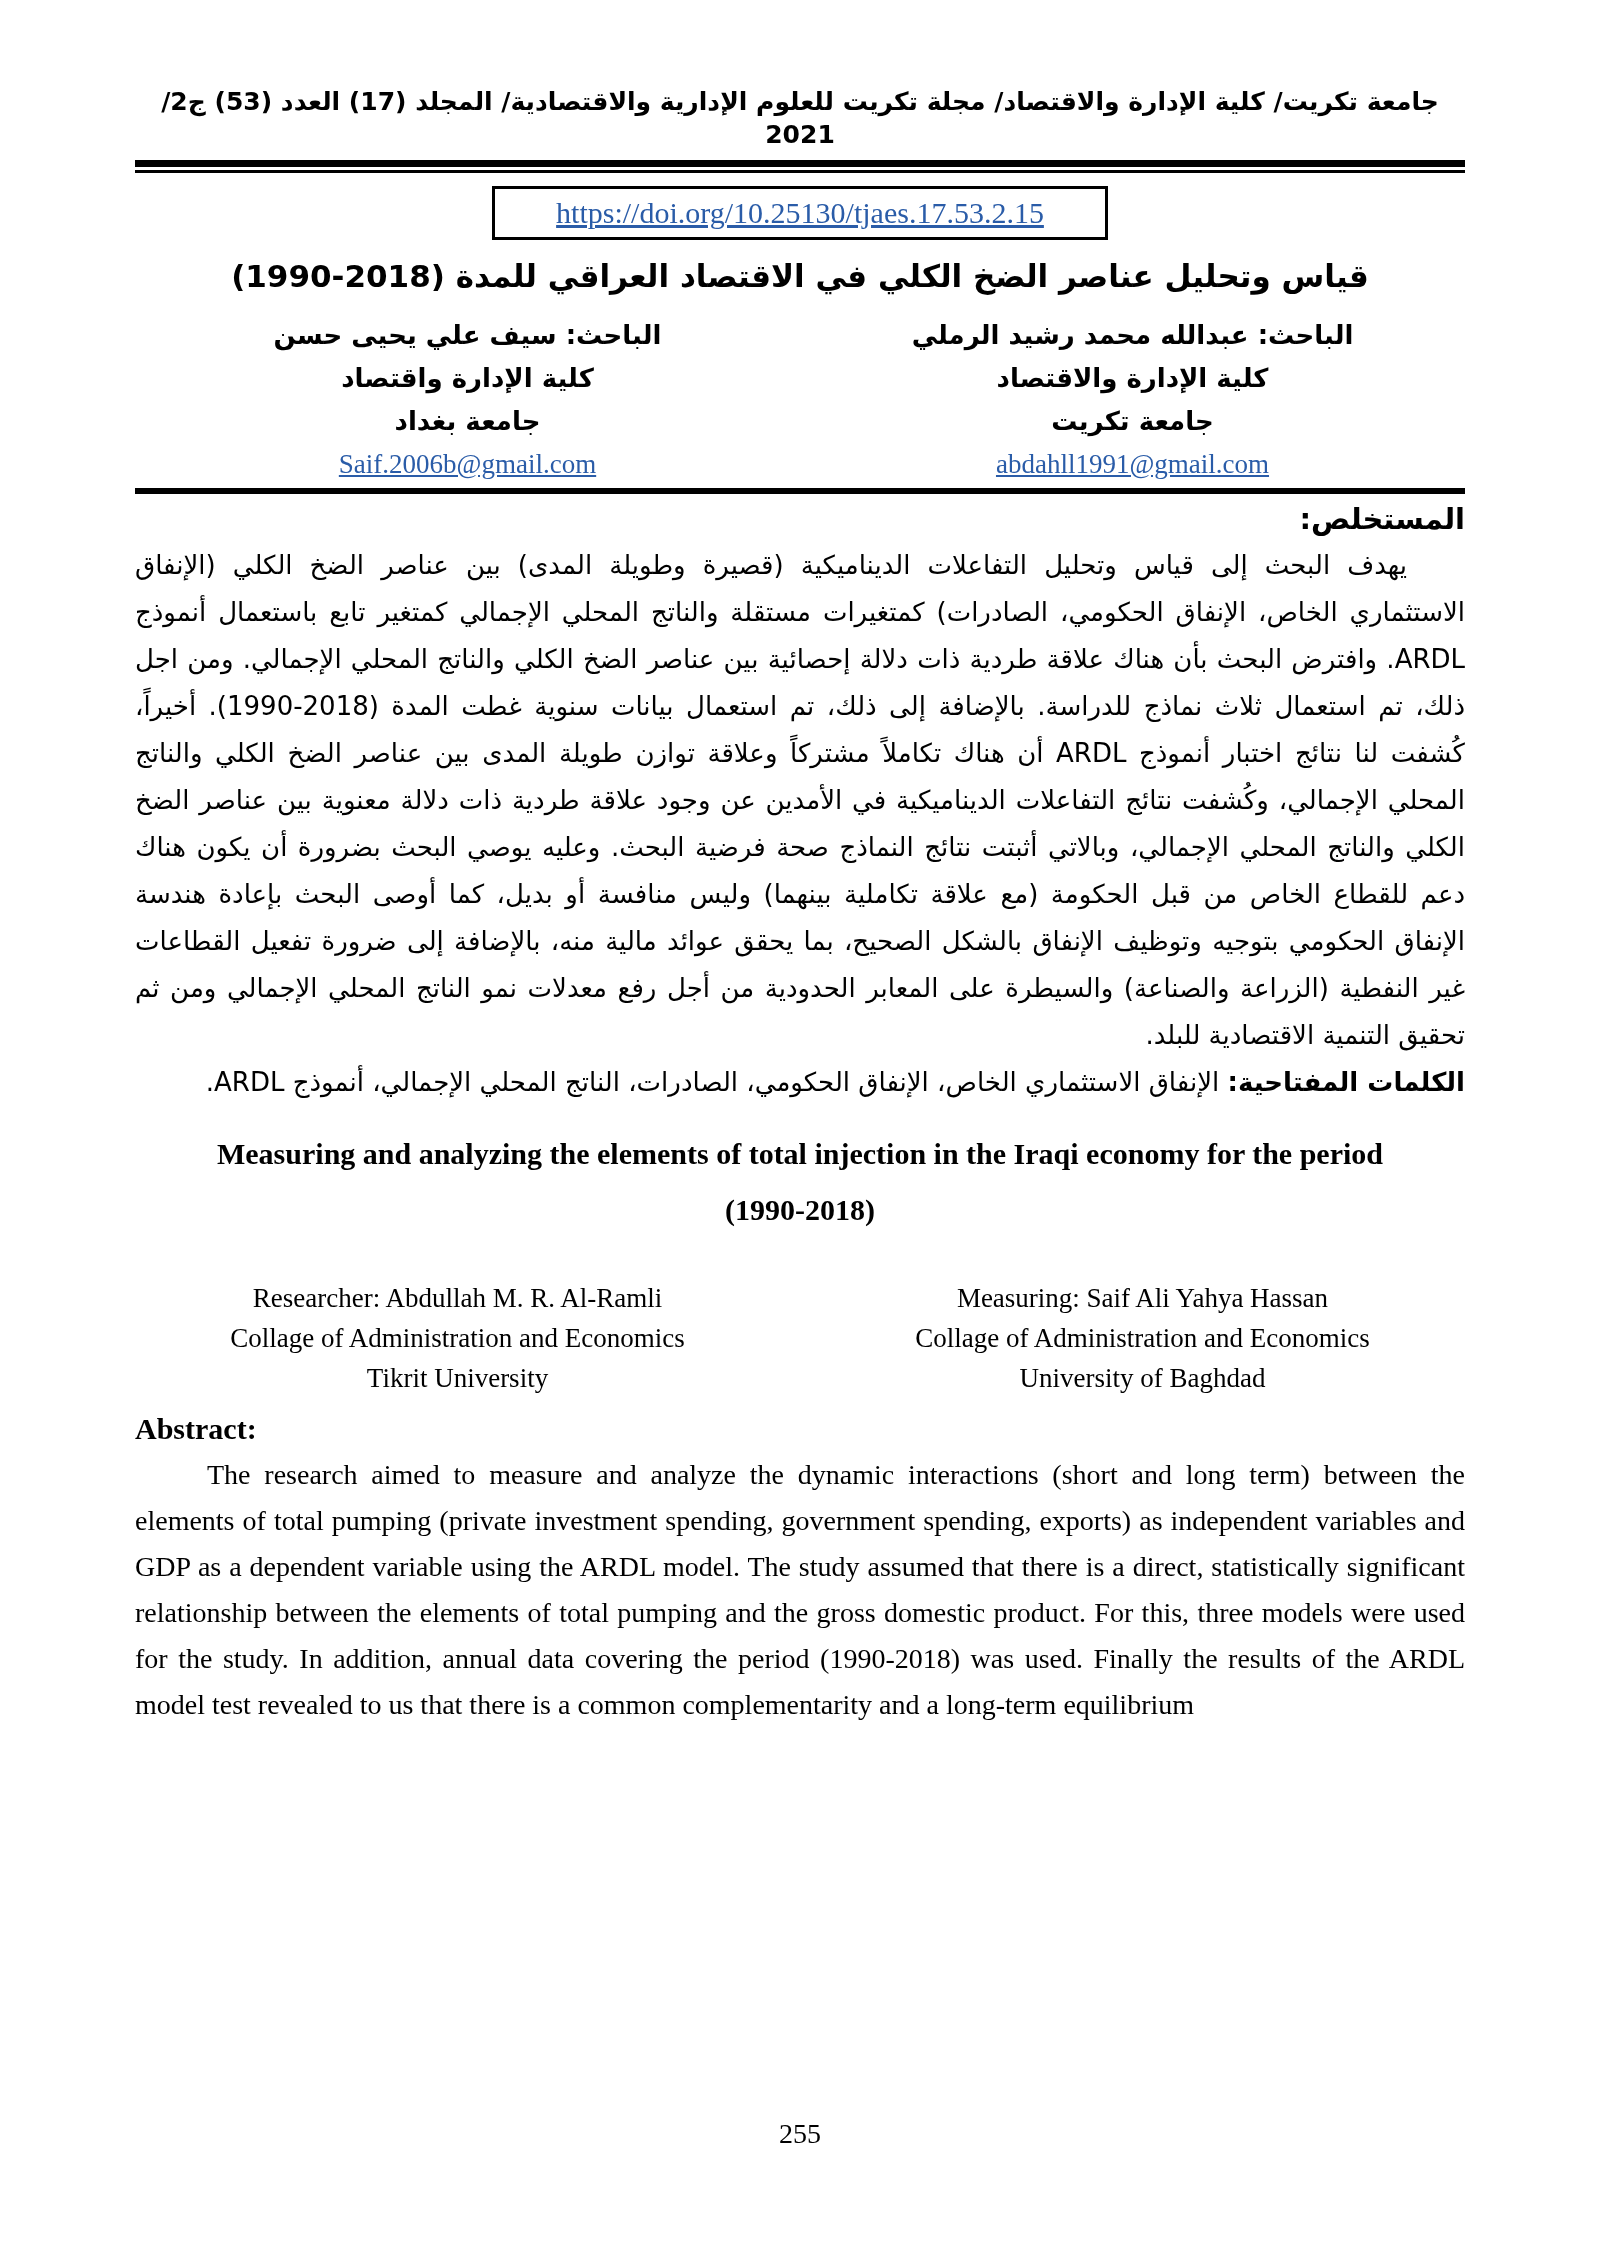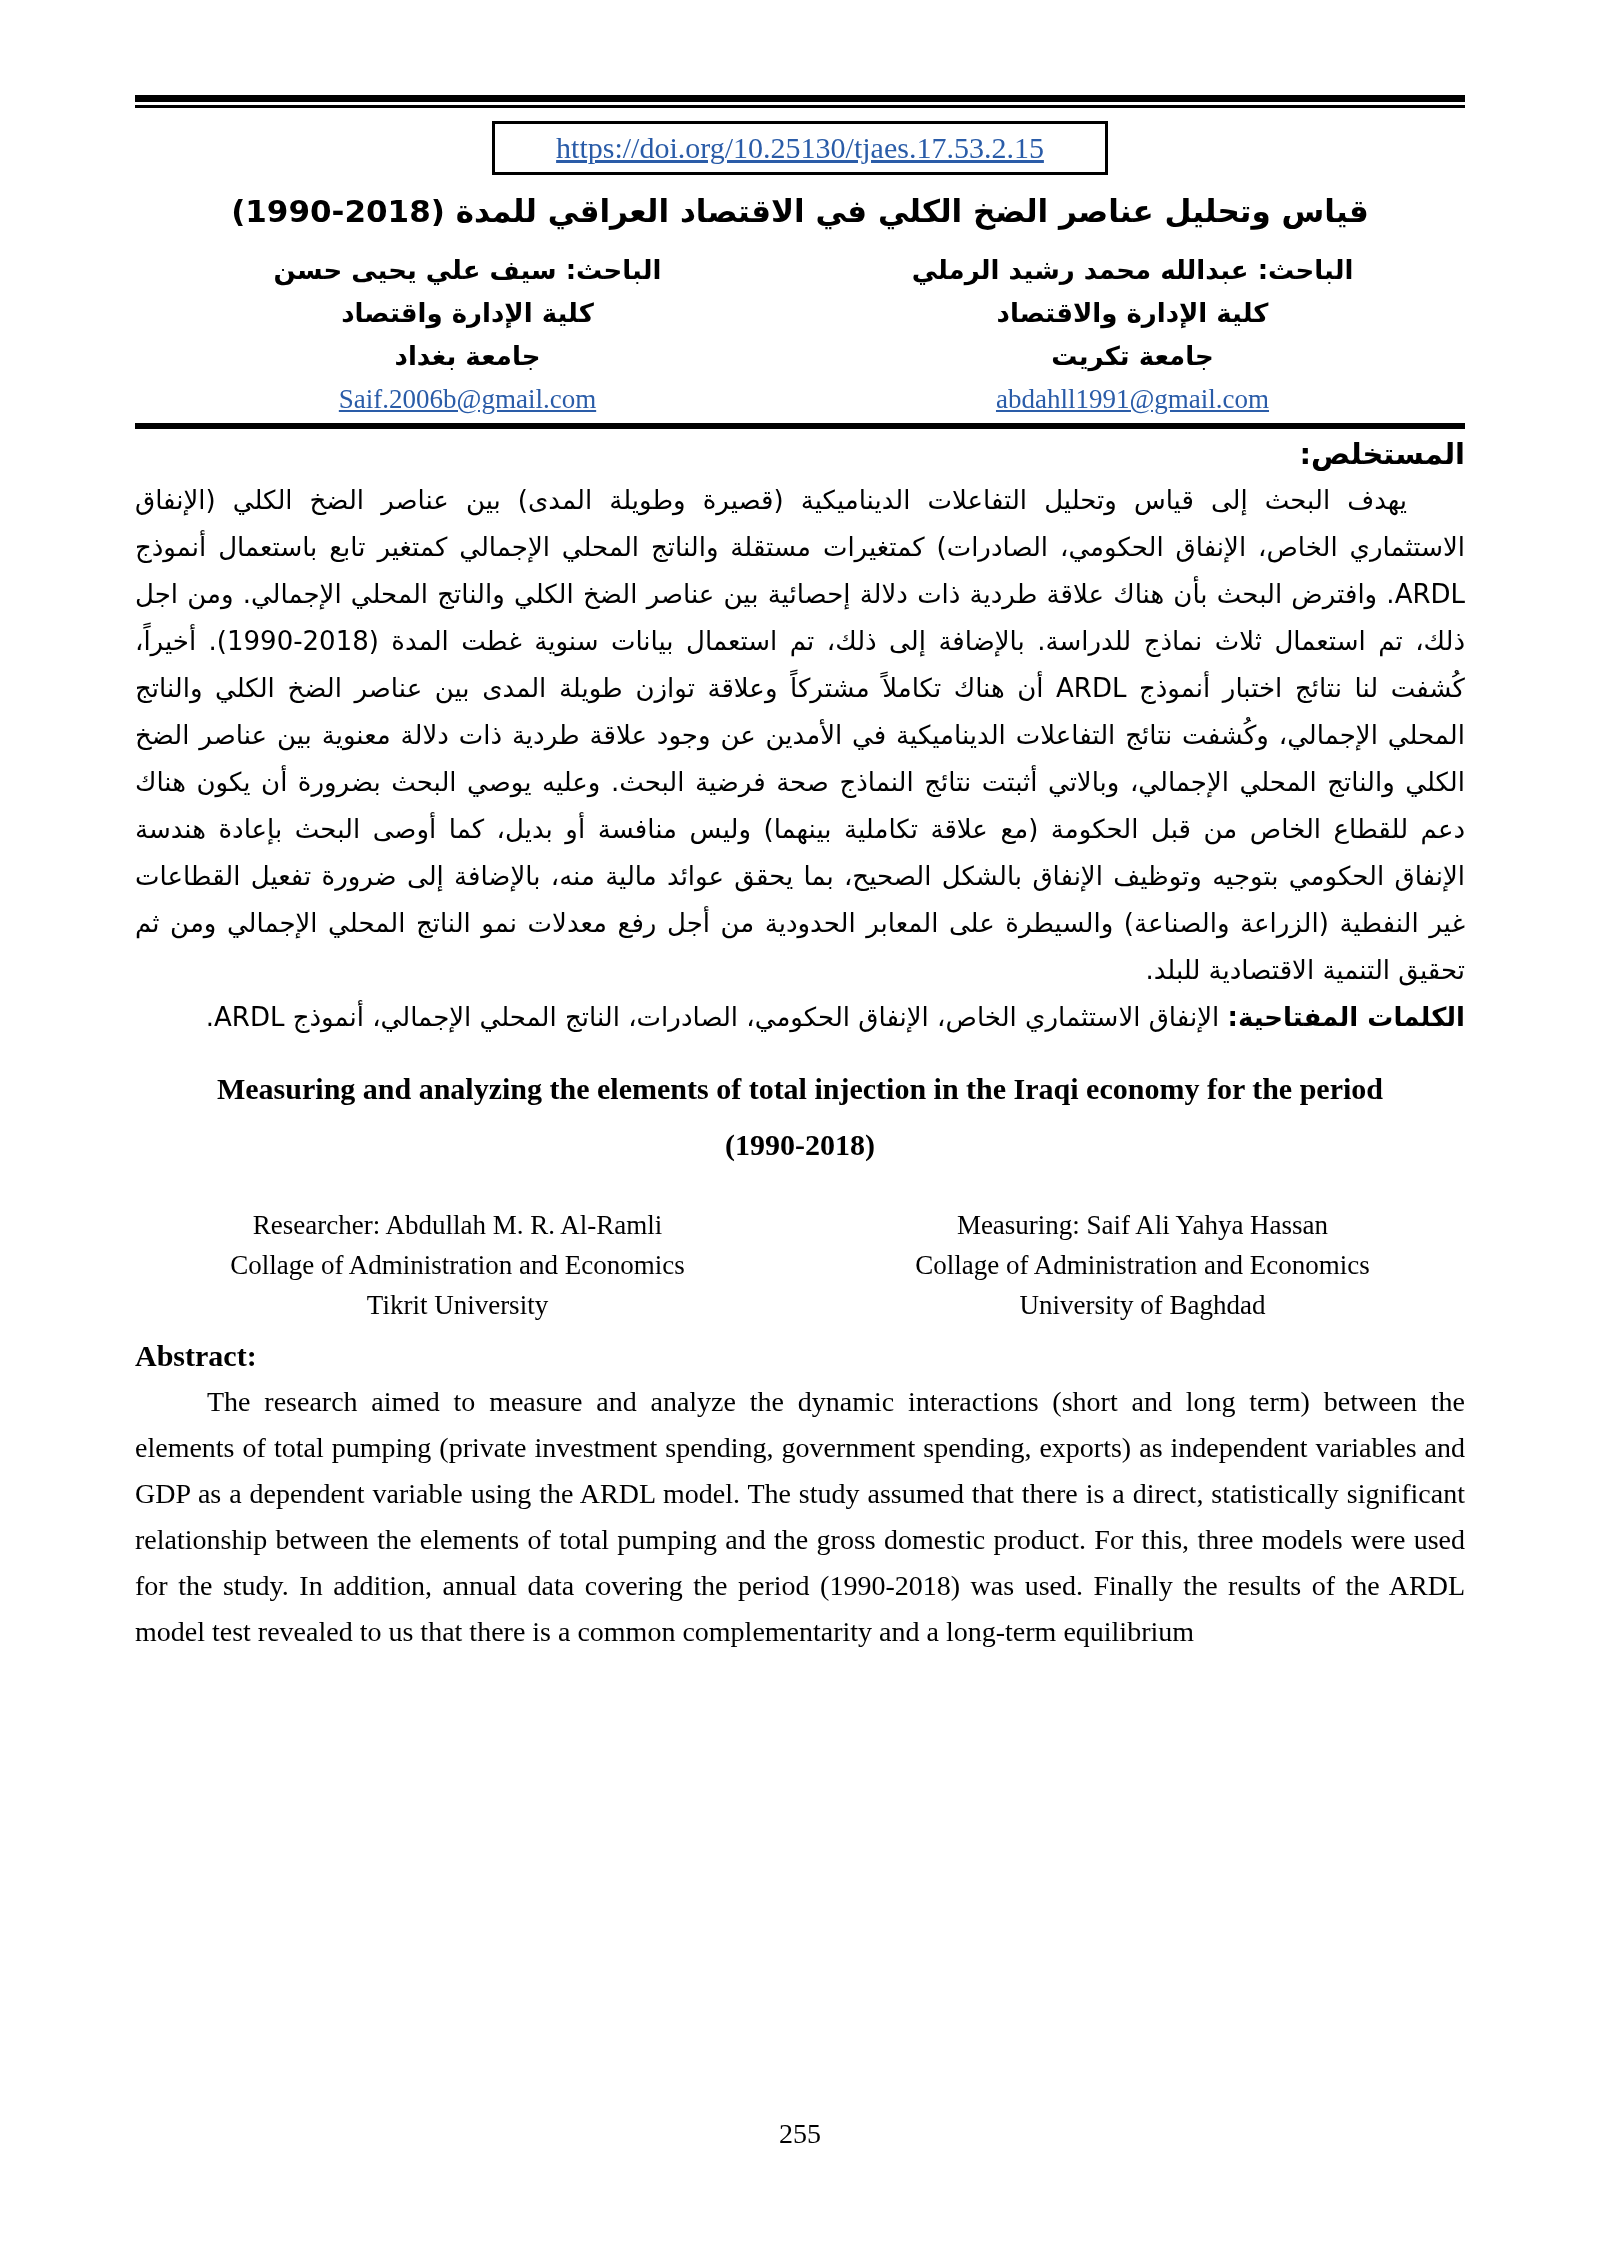--- a/index.html
+++ b/index.html
@@ -59,40 +59,41 @@
     font-family: "DejaVu Sans", sans-serif; font-size: 26px; line-height: 47px;
   }
   .keywords-ar .kw-label { font-weight: bold; }
 
   
   .title-en {
     text-align: center; font-weight: bold; font-size: 30px; line-height: 56px;
     margin: 20px auto 0 auto; max-width: 1200px;
     font-family: "Liberation Serif", serif;
   }
-  .authors-en { display: flex; margin-top: 32px; gap: 40px; }
+  .authors-en { display: flex; margin-top: 40px; gap: 40px; }
   .authors-en .col { flex: 1; text-align: center; }
   .authors-en .line { font-size: 27px; line-height: 40px; font-family: "Liberation Serif", serif; }
 
   .h-en { font-weight: bold; font-size: 30px; margin-top: 14px; font-family: "Liberation Serif", serif; }
   .abstract-en {
     text-align: justify; text-indent: 72px; font-size: 28px; line-height: 46px;
     margin-top: 6px; font-family: "Liberation Serif", serif;
   }
 
   .page-num {
     position: absolute; top: 2118px; left: 0; width: 100%;
     text-align: center; font-size: 28px; font-family: "Liberation Serif", serif;
   }
 </style>
 </head>
 <body>
 
 <div class="content">
 
+  <div class="journal-header">جامعة تكريت/ كلية الإدارة والاقتصاد/ مجلة تكريت للعلوم الإدارية والاقتصادية/ المجلد (17) العدد (53) ج2/ 2021</div>
   <div class="rule-thick"></div>
   <div class="rule-thin"></div>
 
   <div class="doi-box">
     <a class="link">https://doi.org/10.25130/tjaes.17.53.2.15</a>
   </div>
 
   <div class="title-ar">قياس وتحليل عناصر الضخ الكلي في الاقتصاد العراقي للمدة (2018-1990)</div>
 
   <div class="authors-ar">

